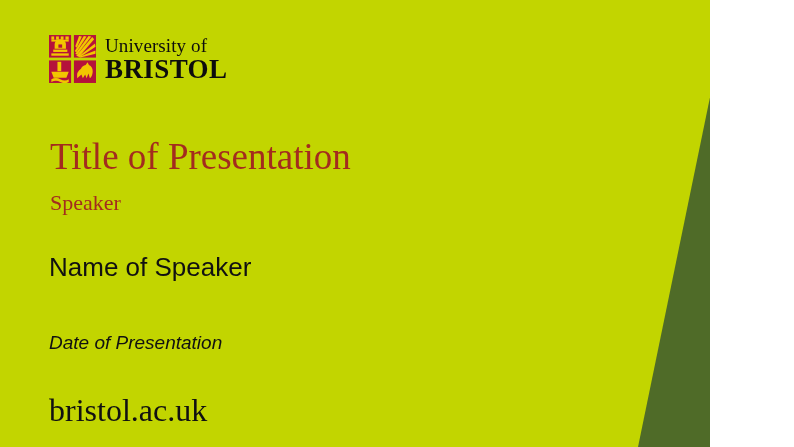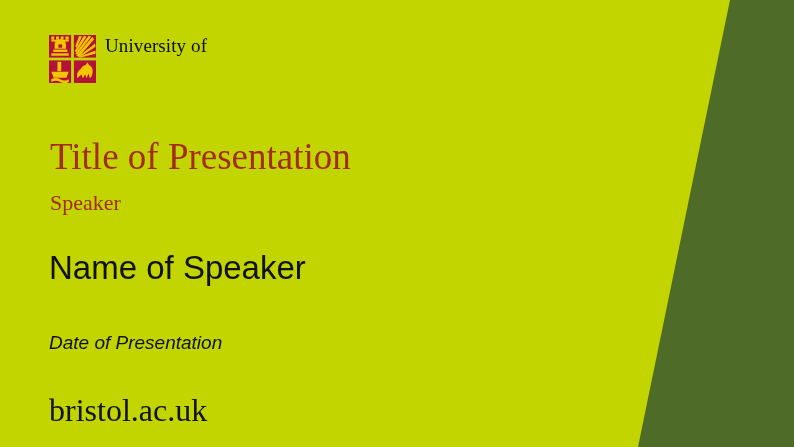--- a/index.html
+++ b/index.html
@@ -3,21 +3,21 @@
 <meta charset="utf-8">
 <style>
   html, body {
     margin: 0;
     padding: 0;
     background: #ffffff;
   }
 
   #slide {
     position: relative;
-    width: 794px;
+    width: 710px;
     height: 447px;
     overflow: hidden;
     background: #c2d500;
     font-family: "Liberation Sans", sans-serif;
   }
 
   
   #wedge {
     position: absolute;
     inset: 0;
@@ -91,21 +91,21 @@
     color: #a32c1e;
     white-space: nowrap;
   }
 
   
   #speaker-name {
     position: absolute;
     left: 49px;
     top: 253px;
     font-family: "Liberation Sans", sans-serif;
-    font-size: 33px;
+    font-size: 26px;
     line-height: 29px;
     color: #111111;
     white-space: nowrap;
   }
 
   #speaker-role {
     position: absolute;
     left: 49px;
     top: 297px;
     font-family: "Liberation Sans", sans-serif;
@@ -186,20 +186,21 @@
         <path d="M5 94 q10 -5 19 0 q10 5 18 0 v6 q-8 5 -18 0 q-9 -5 -19 0 z"></path>
       </g>
 
       <g fill="#f2c600">
         <path d="M60 92 q-2 -14 8 -20 q3 -7 10 -8 l4 -6 l3 6 q8 4 8 13 q0 10 -6 15 l-3 -10 l-4 10 l-3 -8 l-5 8 l-3 -8 z"></path>
       </g>
     </svg>
 
     <div id="wordmark">
       <div id="wordmark-line1">University of</div>
+      <div id="wordmark-line2">BRISTOL</div>
     </div>
 
   </div>
 
   <div id="title">Title of Presentation</div>
 
   <div id="subtitle">Speaker</div>
 
   <div id="speaker-name">Name of Speaker</div>
 

